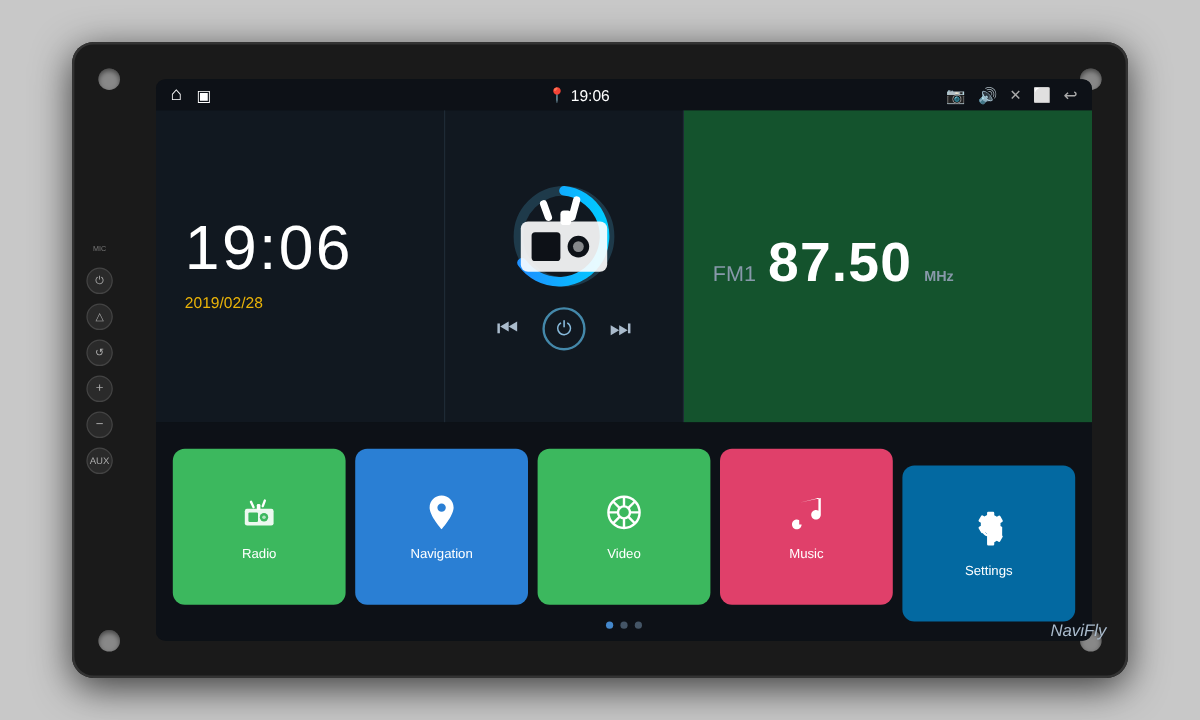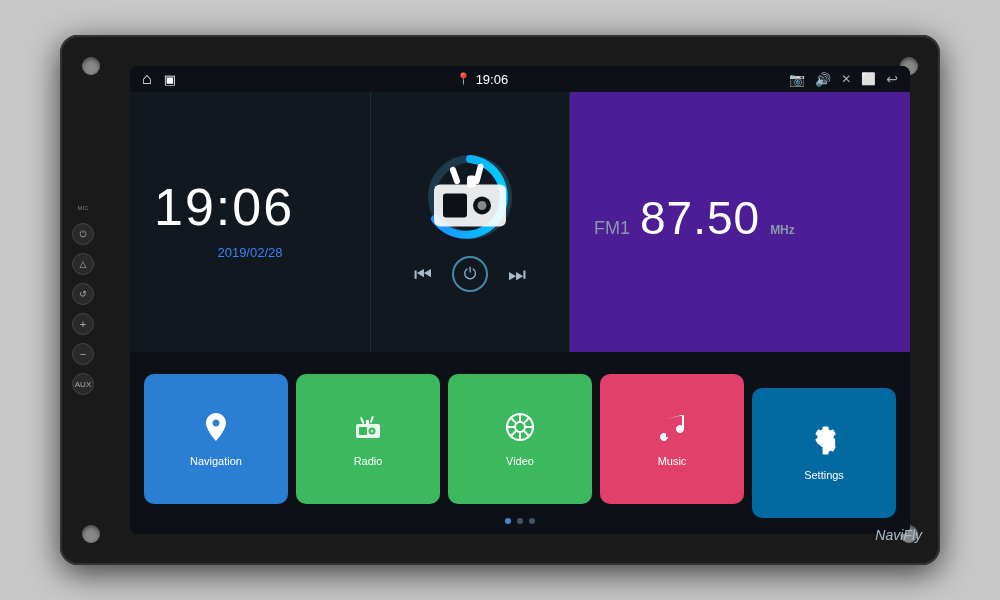--- a/index.html
+++ b/index.html
@@ -124,23 +124,22 @@
       font-size: 52px;
       font-weight: 300;
       color: #ffffff;
       letter-spacing: 2px;
       line-height: 1;
       margin-bottom: 10px;
     }
 
     .date-display {
       font-size: 13px;
-      color: #3b82f6;
+      color: #eab308;
       line-height: 1.6;
-      text-align: center;
     }
 
     
     .radio-panel {
       width: 200px;
       background: #111820;
       display: flex;
       flex-direction: column;
       align-items: center;
       justify-content: center;
@@ -192,42 +191,42 @@
       align-items: center;
       justify-content: center;
       color: #88bbdd;
       font-size: 16px;
       cursor: pointer;
     }
 
     
     .fm-panel {
       flex: 1;
-      background: #4c1d95;
+      background: #14532d;
       display: flex;
       flex-direction: column;
       justify-content: center;
       padding: 20px 24px;
     }
 
     .fm-info {
       display: flex;
       align-items: baseline;
       gap: 10px;
       margin-bottom: 8px;
     }
 
     .fm-label {
       font-size: 18px;
       color: #8899aa;
     }
 
     .fm-freq {
       font-size: 46px;
-      font-weight: 400;
+      font-weight: 700;
       color: #ffffff;
       letter-spacing: 1px;
     }
 
     .fm-unit {
       font-size: 12px;
       color: #8899aa;
       font-weight: bold;
     }
 
@@ -275,21 +274,21 @@
       width: 6px;
       height: 6px;
       border-radius: 50%;
     }
     .dot-active { background: #4488cc; }
     .dot-inactive { background: #445566; }
 
     
     .brand {
       position: absolute;
-      bottom: 22px;
+      bottom: 32px;
       right: 18px;
       font-size: 14px;
       color: #8899aa;
       font-style: italic;
       font-weight: 300;
     }
 
     .brand span { color: #aabbcc; }
 
     
@@ -397,42 +396,42 @@
             <span class="fm-label">FM1</span>
             <span class="fm-freq">87.50</span>
             <span class="fm-unit">MHz</span>
           </div>
         </div>
       </div>
 
       <div style="flex:1;background:#0d1117;display:flex;flex-direction:column;justify-content:space-between;padding:8px 14px 4px;">
         <div class="app-grid" style="padding:0;gap:8px;">
 
-          <div class="app-item app-navigation">
-            <div>
-              <svg width="32" height="32" viewBox="0 0 32 32" fill="white">
-                <path d="M16 2C10.477 2 6 6.477 6 12c0 7 10 18 10 18s10-11 10-18c0-5.523-4.477-10-10-10zm0 13.5c-1.933 0-3.5-1.567-3.5-3.5S14.067 8.5 16 8.5s3.5 1.567 3.5 3.5-1.567 3.5-3.5 3.5z"></path>
-              </svg>
-            </div>
-            <span class="app-label">Navigation</span>
-          </div>
-
           <div class="app-item app-radio">
             <div>
               <svg width="32" height="32" viewBox="0 0 32 32" fill="white">
                 <rect x="4" y="13" width="24" height="14" rx="2" fill="white" opacity="0.9"></rect>
                 <rect x="7" y="16" width="8" height="8" rx="1" fill="#3cb85e"></rect>
                 <circle cx="20" cy="20" r="3.5" fill="#3cb85e"></circle>
                 <circle cx="20" cy="20" r="1.5" fill="white" opacity="0.6"></circle>
                 <rect x="14" y="9" width="3" height="5" rx="1" fill="white"></rect>
                 <rect x="9" y="6" width="2" height="7" rx="1" fill="white" transform="rotate(-25 10 9)"></rect>
                 <rect x="19" y="5" width="2" height="7" rx="1" fill="white" transform="rotate(20 20 8)"></rect>
               </svg>
             </div>
             <span class="app-label">Radio</span>
+          </div>
+
+          <div class="app-item app-navigation">
+            <div>
+              <svg width="32" height="32" viewBox="0 0 32 32" fill="white">
+                <path d="M16 2C10.477 2 6 6.477 6 12c0 7 10 18 10 18s10-11 10-18c0-5.523-4.477-10-10-10zm0 13.5c-1.933 0-3.5-1.567-3.5-3.5S14.067 8.5 16 8.5s3.5 1.567 3.5 3.5-1.567 3.5-3.5 3.5z"></path>
+              </svg>
+            </div>
+            <span class="app-label">Navigation</span>
           </div>
 
           <div class="app-item app-video">
             <div>
               <svg width="32" height="32" viewBox="0 0 32 32" fill="white">
                 <circle cx="16" cy="16" r="13" fill="none" stroke="white" stroke-width="2"></circle>
                 <circle cx="16" cy="16" r="5" fill="none" stroke="white" stroke-width="2"></circle>
                 <line x1="16" y1="3" x2="16" y2="11" stroke="white" stroke-width="2"></line>
                 <line x1="16" y1="21" x2="16" y2="29" stroke="white" stroke-width="2"></line>
                 <line x1="3" y1="16" x2="11" y2="16" stroke="white" stroke-width="2"></line>

